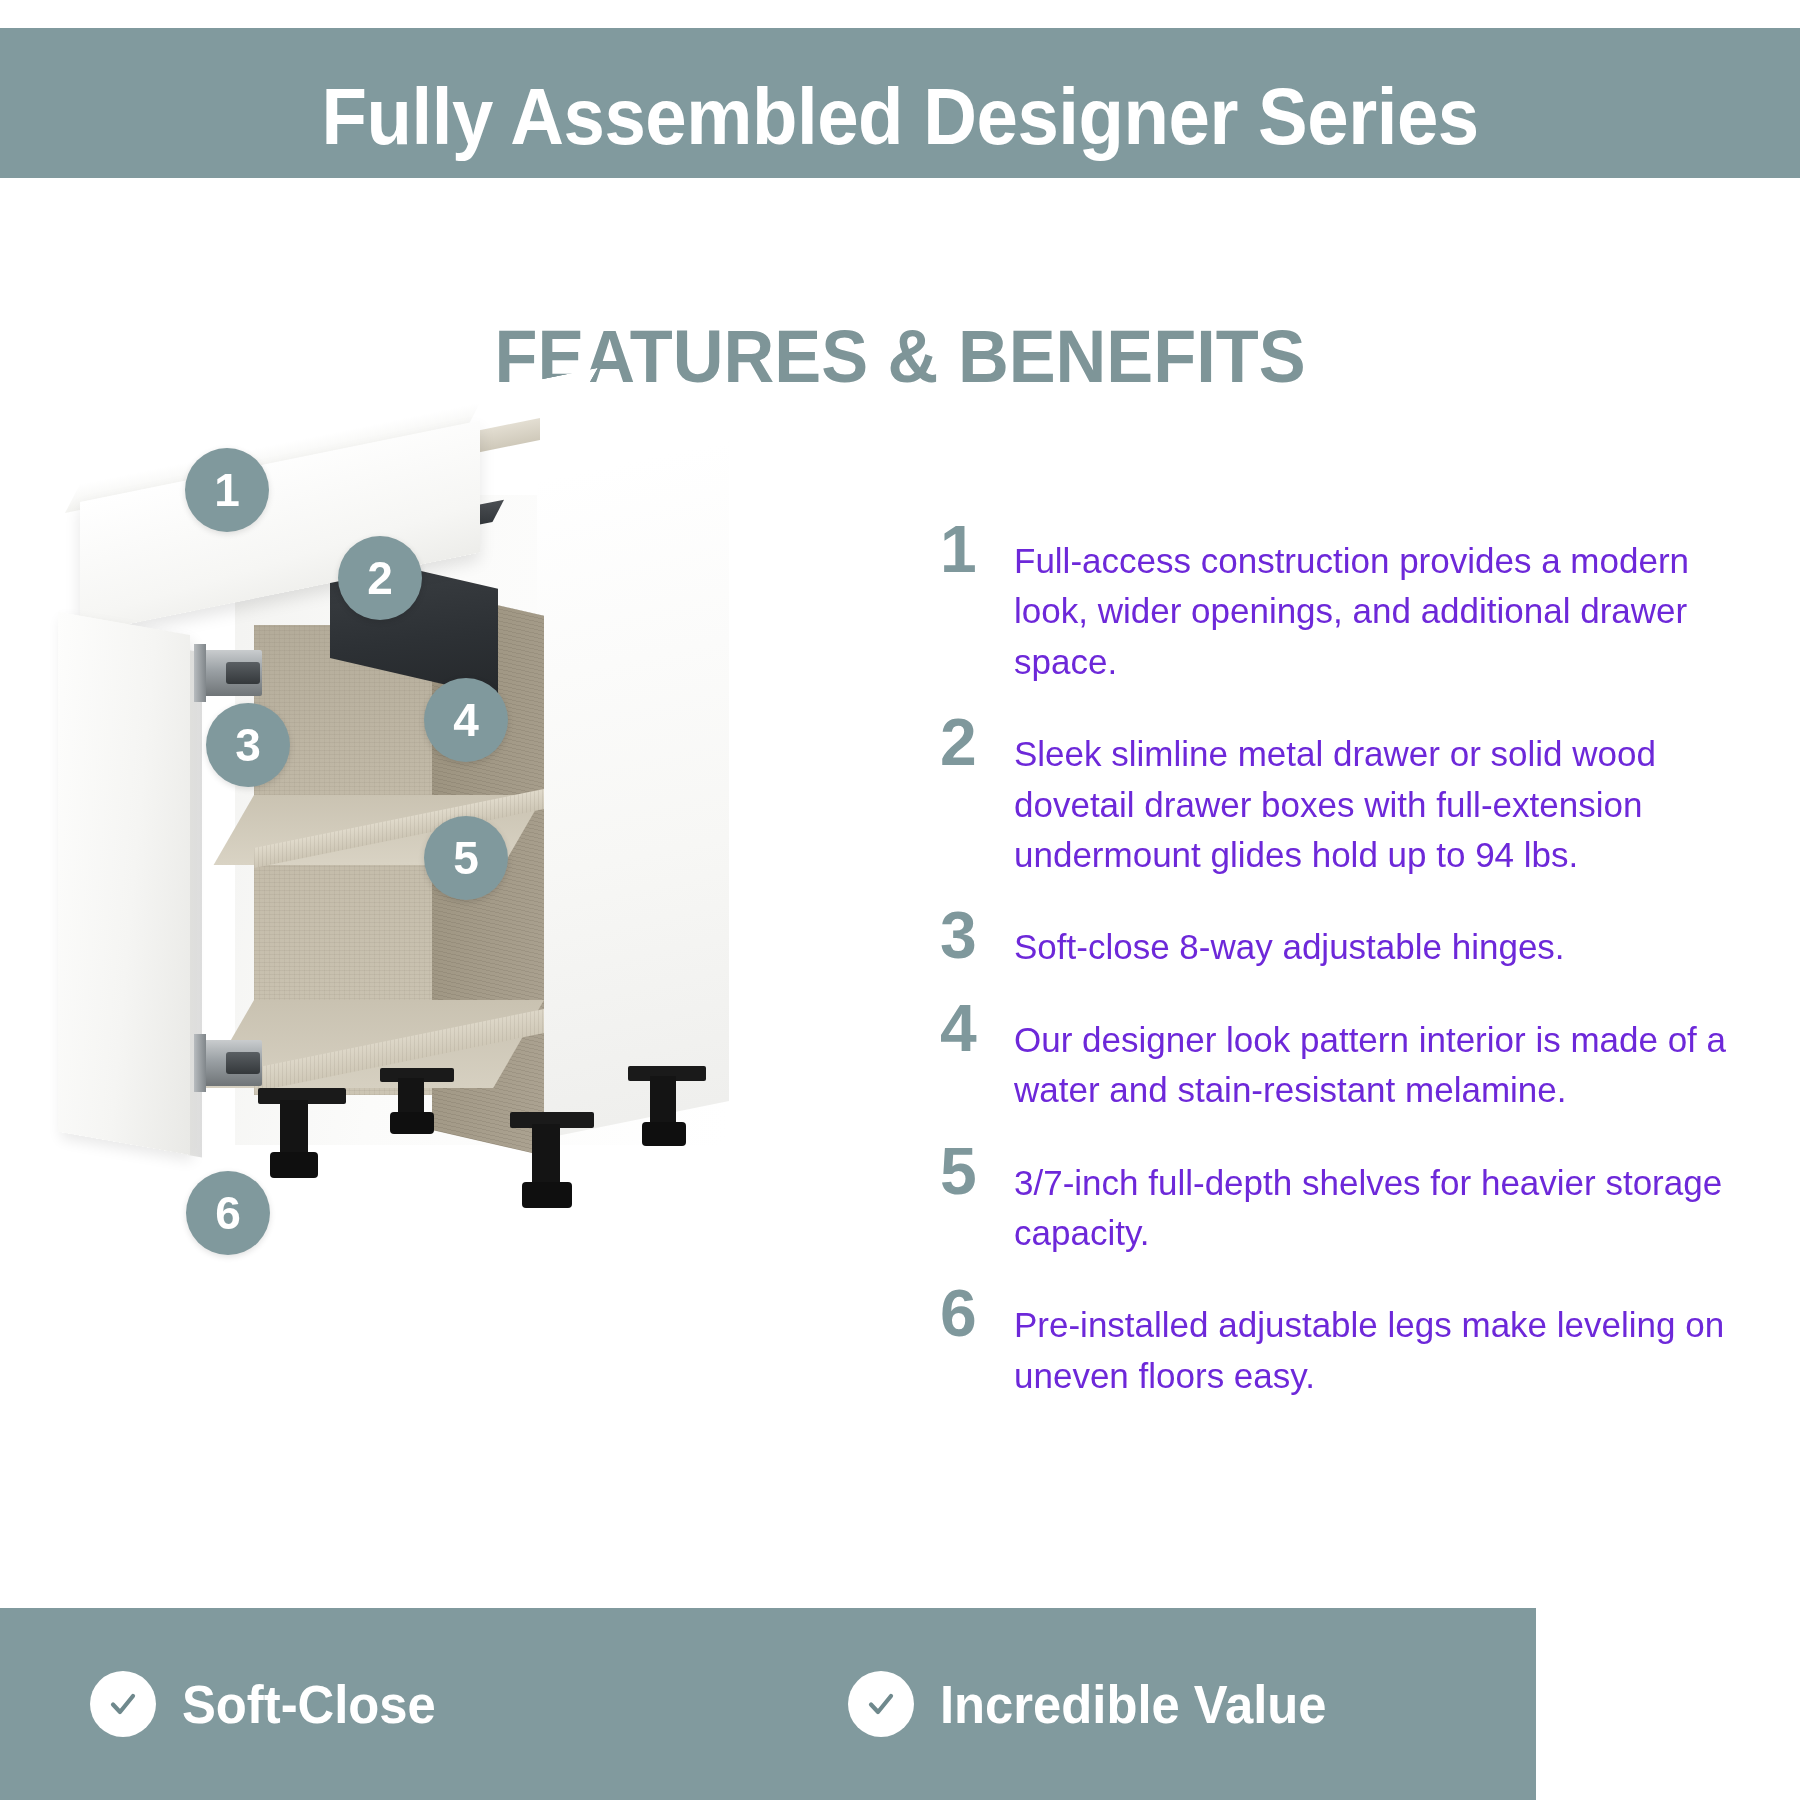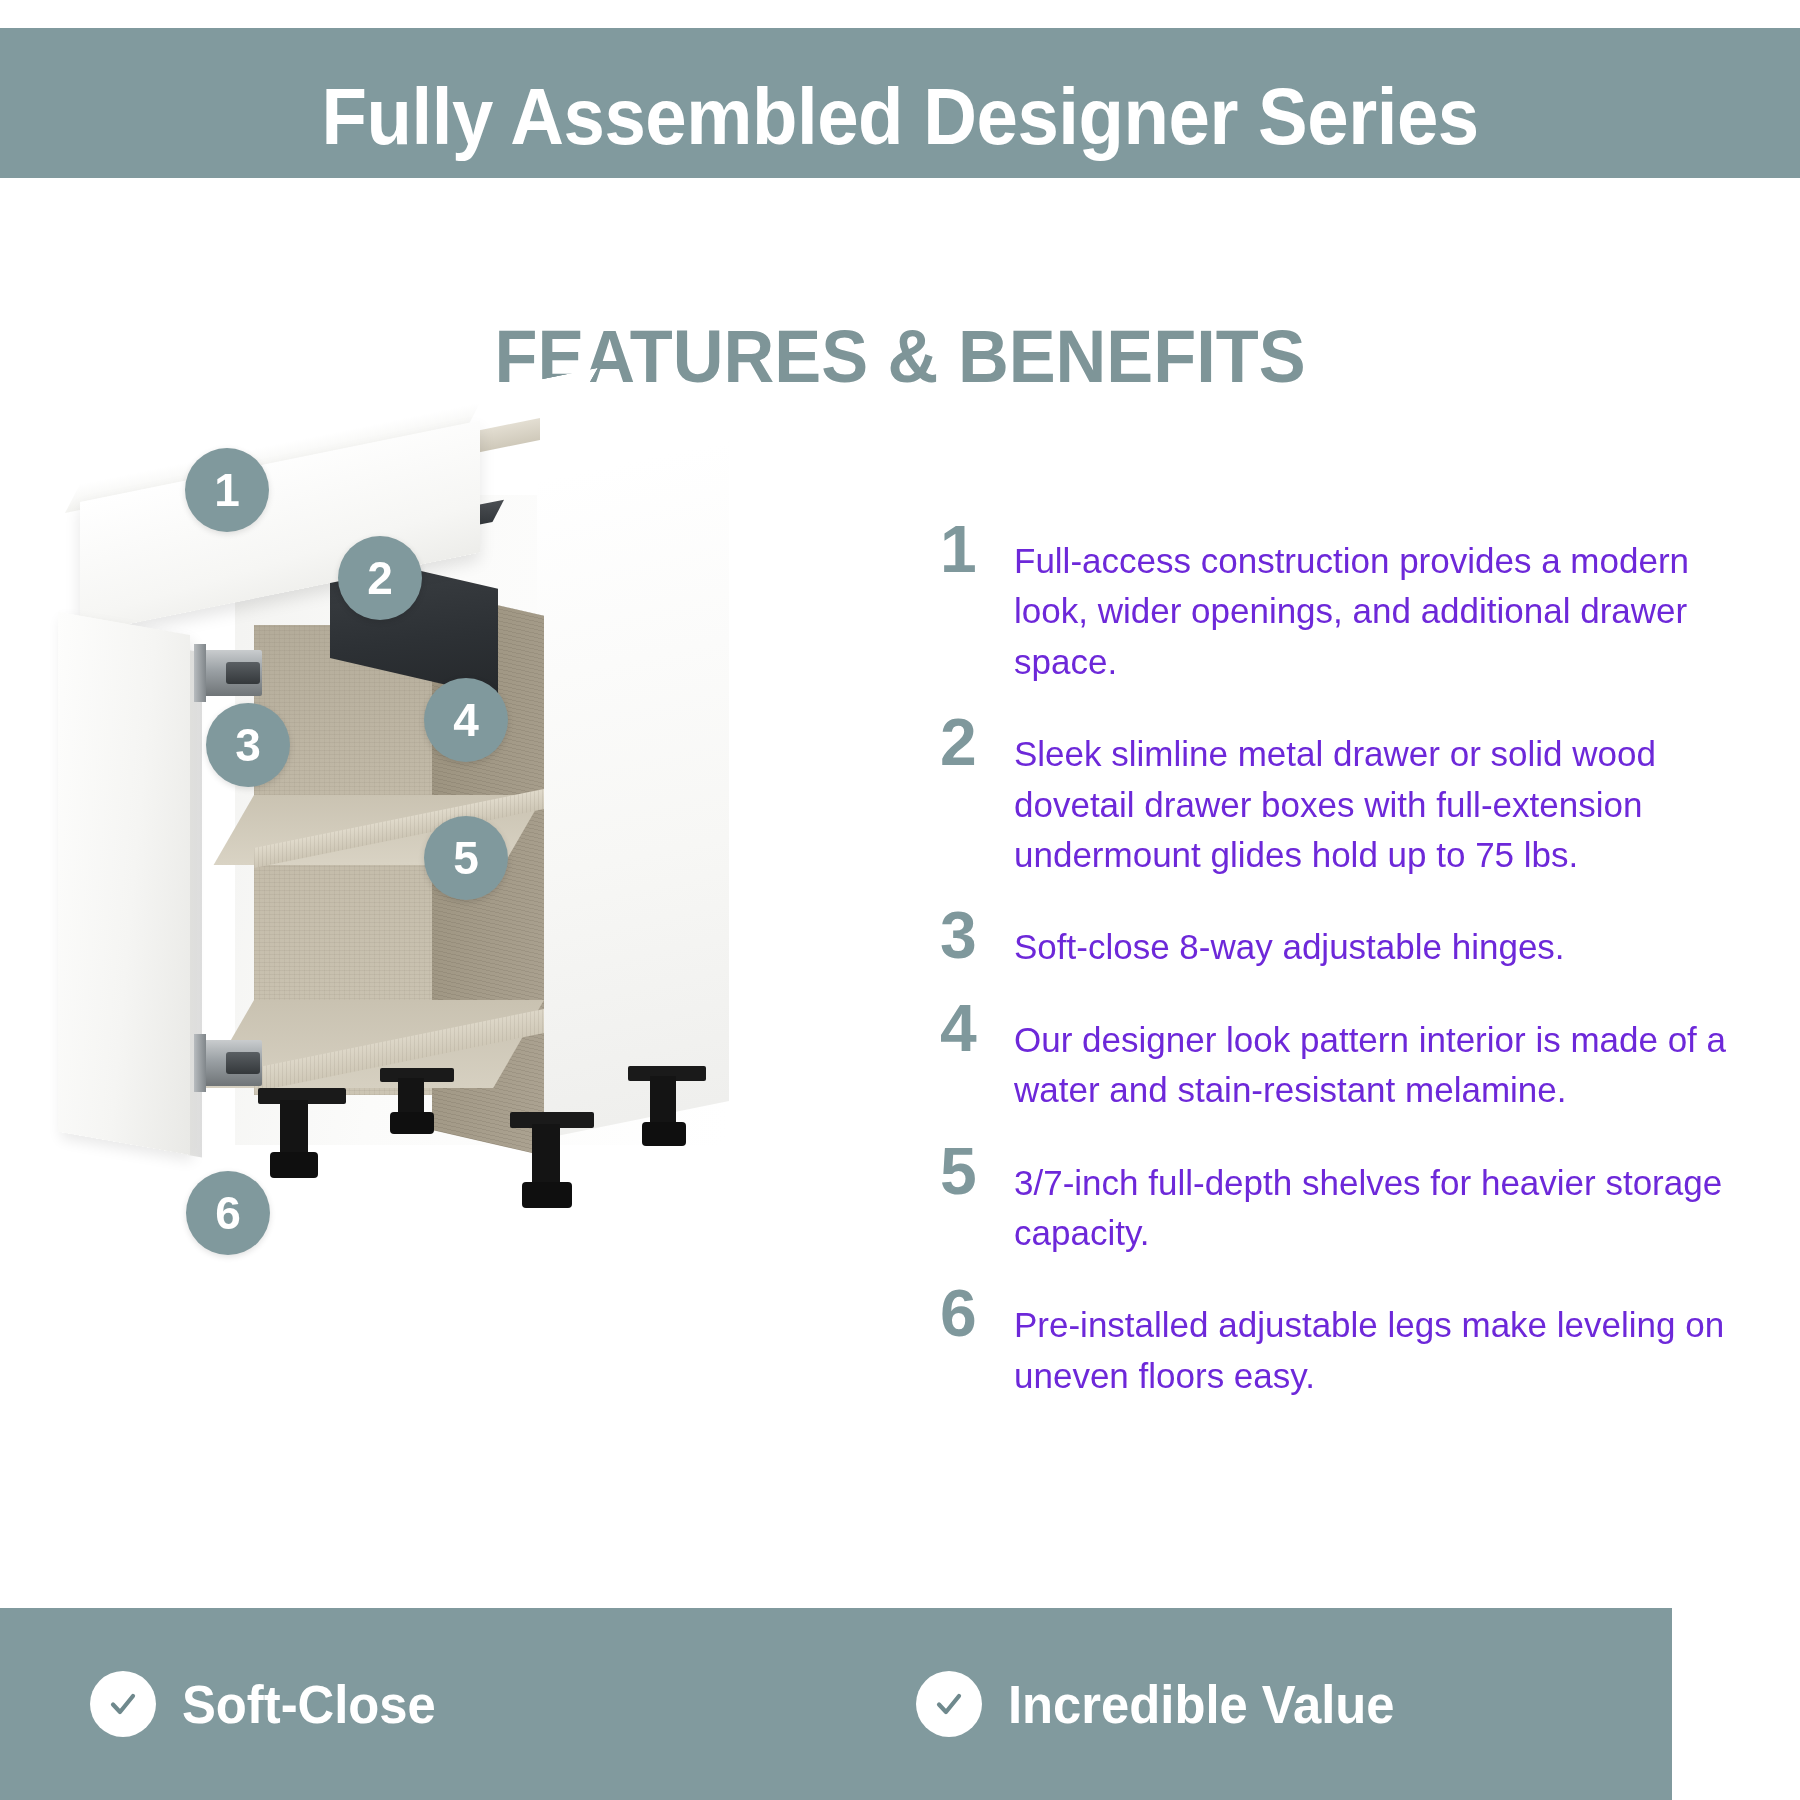--- a/index.html
+++ b/index.html
@@ -229,21 +229,21 @@
   .feat-txt{
     flex:1;
     color:#6d28d9;
     font-family:"Liberation Sans",sans-serif;
     font-size:35px;
     line-height:1.44;
     padding-top:18px;
   }
   
   .footer{
-    position:absolute;left:0;top:1608px;width:1672px;height:192px;
+    position:absolute;left:0;top:1608px;width:1536px;height:192px;
     background:#819a9e;
     display:flex;align-items:center;
   }
   .fitem{
     flex:1;display:flex;align-items:center;justify-content:flex-start;
     padding-left:90px;
   }
   .fitem.mid{padding-left:80px;}
   .fitem.last{padding-left:70px;}
   .check{
@@ -352,21 +352,21 @@
 
 <div class="features">
 
   <div class="feat">
     <div class="feat-num">1</div>
     <div class="feat-txt">Full-access construction provides a modern look, wider openings, and additional drawer space.</div>
   </div>
 
   <div class="feat">
     <div class="feat-num">2</div>
-    <div class="feat-txt">Sleek slimline metal drawer or solid wood dovetail drawer boxes with full-extension undermount glides hold up to 75 lbs.</div>
+    <div class="feat-txt">Sleek slimline metal drawer or solid wood dovetail drawer boxes with full-extension undermount glides hold up to 94 lbs.</div>
   </div>
 
   <div class="feat">
     <div class="feat-num">3</div>
     <div class="feat-txt">Soft-close 8-way adjustable hinges.</div>
   </div>
 
   <div class="feat">
     <div class="feat-num">4</div>
     <div class="feat-txt">Our designer look pattern interior is made of a water and stain-resistant melamine.</div>

